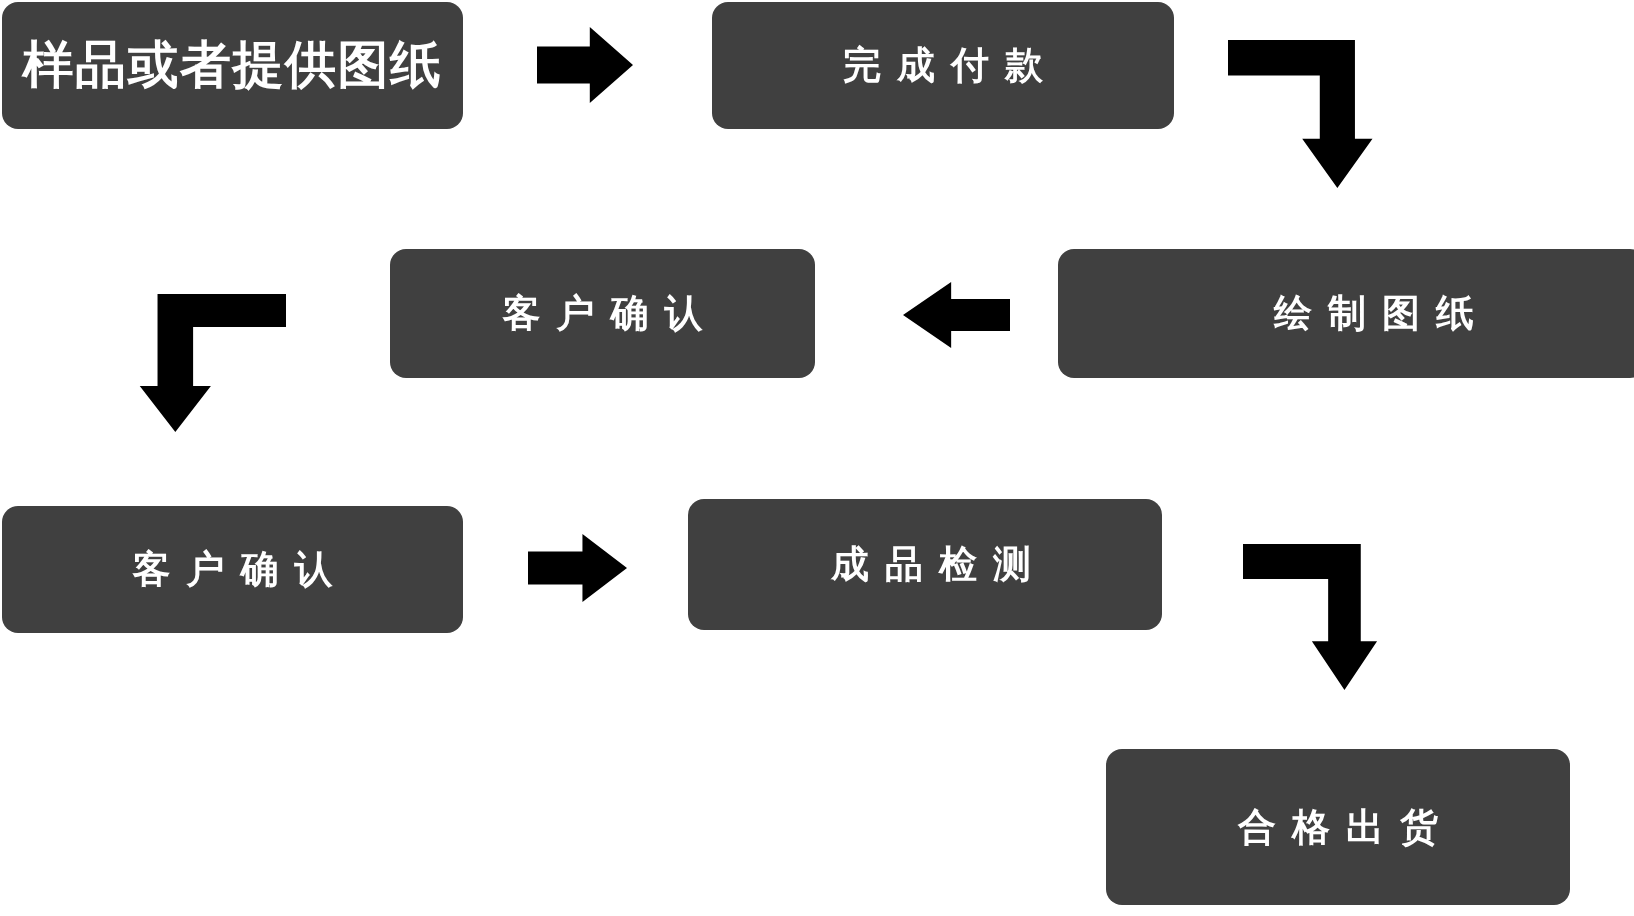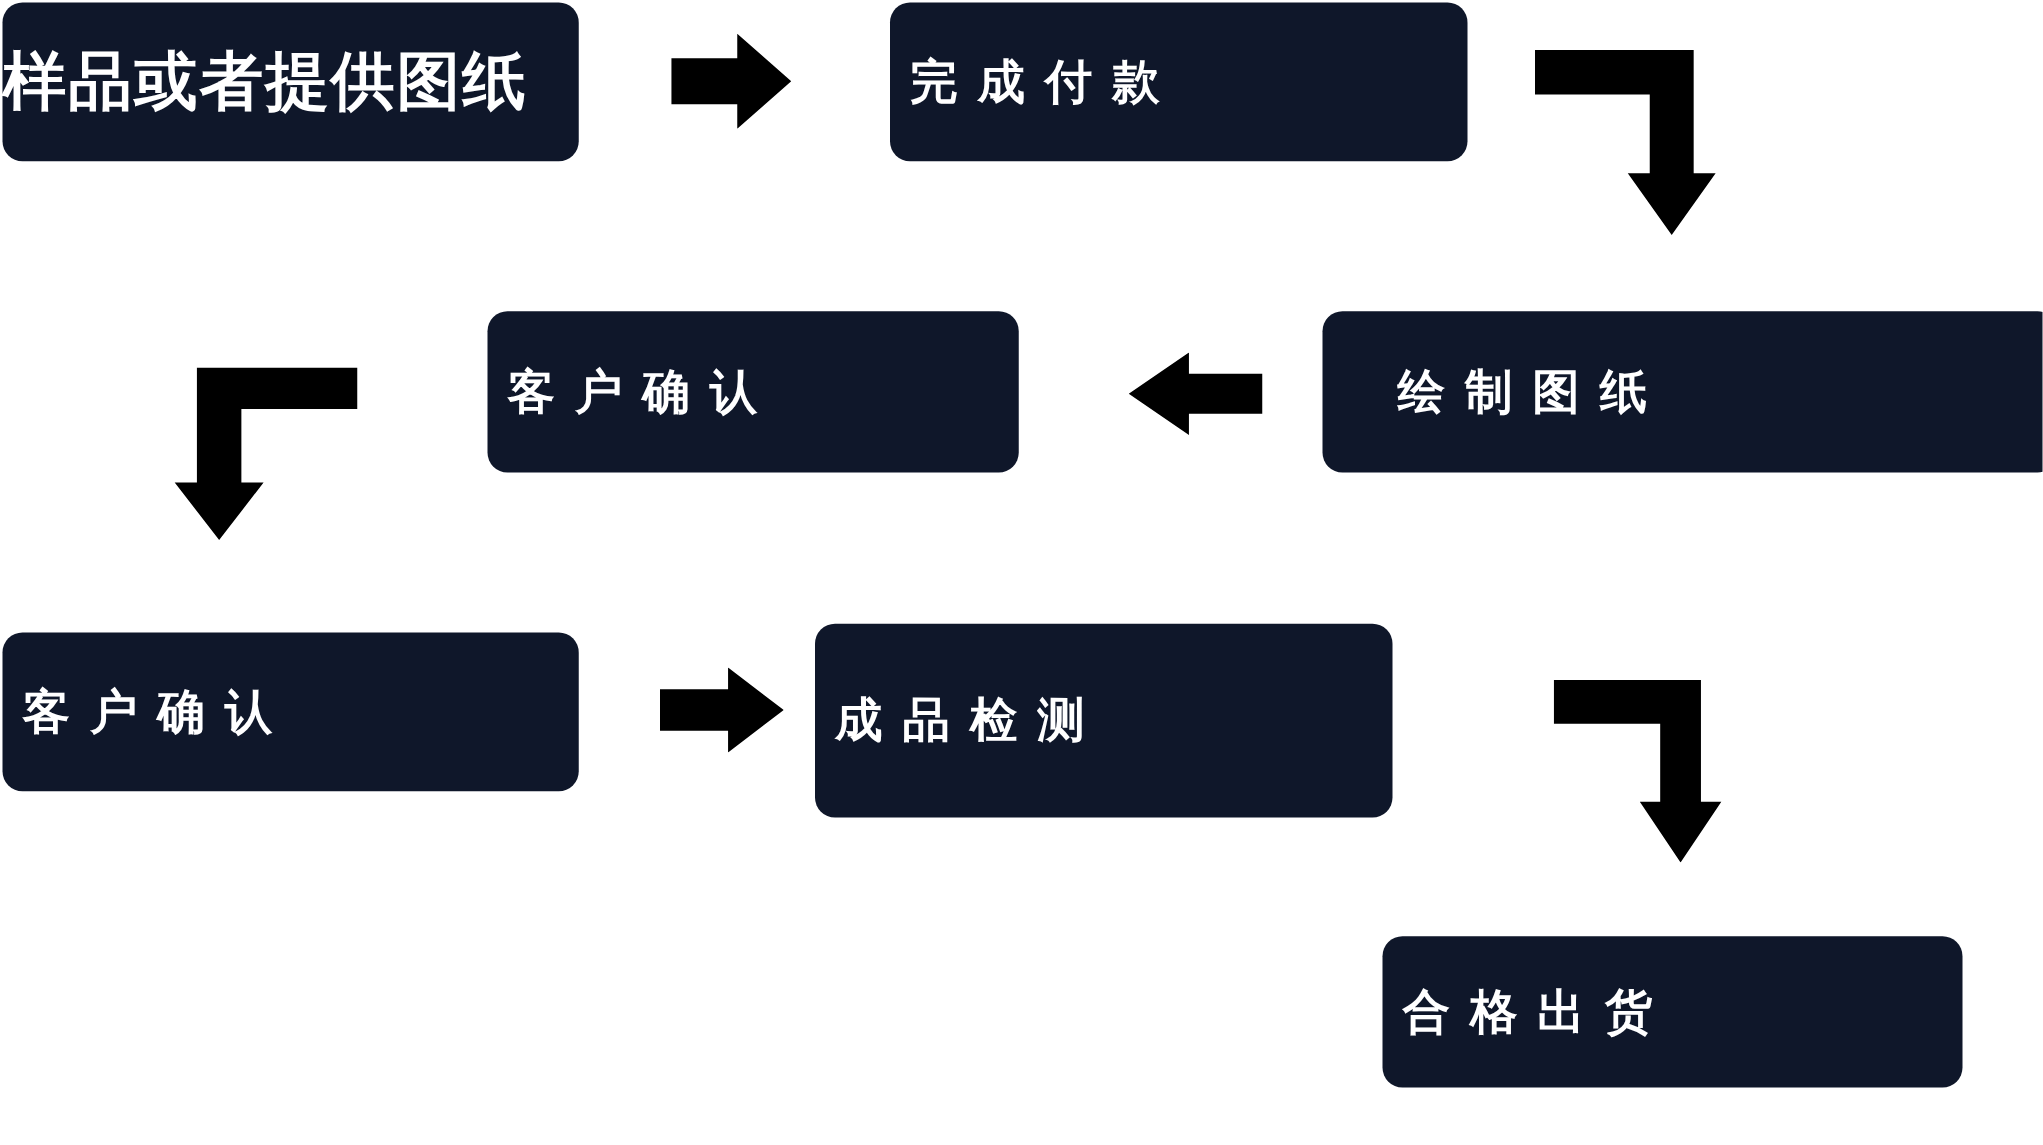--- a/index.html
+++ b/index.html
@@ -9,25 +9,26 @@
   body {
     width: 1634px;
     height: 916px;
     background: #ffffff;
     position: relative;
     overflow: hidden;
     font-family: "Liberation Sans", "DejaVu Sans", sans-serif;
   }
   .node {
     position: absolute;
-    background: #0f172a;
+    background: #404040;
     border-radius: 16px;
     color: #ffffff;
     display: flex;
     align-items: center;
+    justify-content: center;
     font-weight: bold;
     text-align: center;
     white-space: nowrap;
   }
   .node.spaced {
     font-size: 38px;
     letter-spacing: 0.42em;
   }
   .node.spaced .lbl {
     padding-left: 0.42em;
@@ -47,22 +48,22 @@
   .arrow polygon {
     fill: #000000;
   }
 
   
   #n1 { left: 2px;    top: 2px;   width: 461px; height: 127px; }
   #n2 { left: 712px;  top: 2px;   width: 462px; height: 127px; }
   #n3 { left: 1058px; top: 249px; width: 544px; height: 129px; padding-left: 44px; }
   #n4 { left: 390px;  top: 249px; width: 425px; height: 129px; }
   #n5 { left: 2px;    top: 506px; width: 461px; height: 127px; }
-  #n6 { left: 652px;  top: 499px; width: 462px; height: 155px; }
-  #n7 { left: 1106px; top: 749px; width: 464px; height: 121px; }
+  #n6 { left: 688px;  top: 499px; width: 462px; height: 131px; padding-left: 12px; }
+  #n7 { left: 1106px; top: 749px; width: 464px; height: 156px; }
 
   
   #a1 { left: 537px;  top: 27px;  width: 96px;  height: 76px;  }
   #a2 { left: 1228px; top: 40px;  width: 166px; height: 148px; }
   #a3 { left: 903px;  top: 282px; width: 107px; height: 66px;  }
   #a4 { left: 118px;  top: 294px; width: 168px; height: 138px; }
   #a5 { left: 528px;  top: 534px; width: 99px;  height: 68px;  }
   #a6 { left: 1243px; top: 544px; width: 154px; height: 146px; }
 </style>
 </head>

